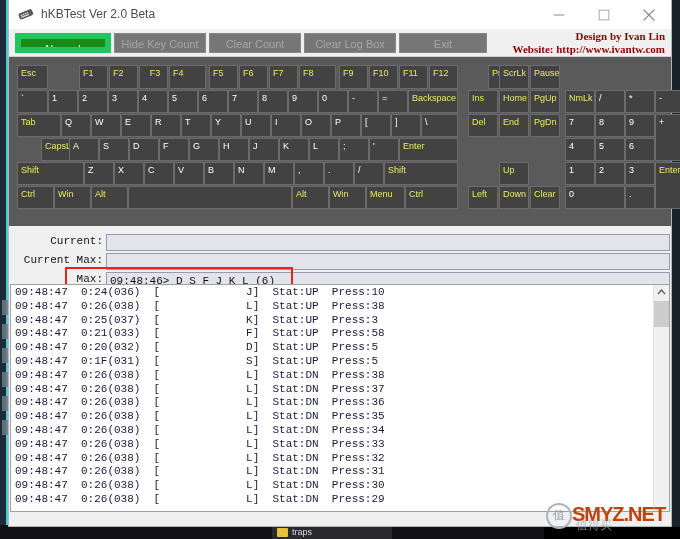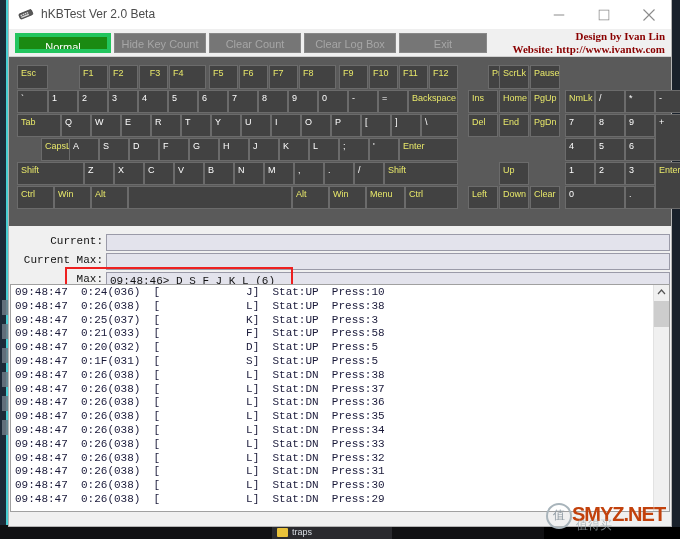--- a/index.html
+++ b/index.html
@@ -39,21 +39,21 @@
   .win-btn{position:absolute;top:0;width:45px;height:29px;cursor:default;}
   .win-btn svg{position:absolute;left:50%;top:50%;transform:translate(-50%,-50%);}
   #btn-minimize{right:90px;} #btn-maximize{right:45px;} #btn-close{right:0;}
 
   
   #toolbar{position:relative;height:26px;background:#f0f0f0;}
   .tool-btn{
     position:absolute;top:3px;height:20px;line-height:20px;text-align:center;
     font-size:11px;box-sizing:border-box;cursor:default;white-space:nowrap;overflow:hidden;
   }
-  .tool-btn.enabled{background:#1a8a12;color:#ffffff;border:4px solid #22c55e;text-align:center;}
+  .tool-btn.enabled{background:#1a8a12;color:#ffffff;border:6px solid #22c55e;text-align:center;}
   .tool-btn.disabled{background:#767676;color:#a6a6a6;border:1px solid #888888;}
   #brand{position:absolute;right:6px;top:0px;text-align:right;
     font-family:"Liberation Serif",serif;font-weight:bold;color:#8a0000;line-height:13px;}
   #brand .l1{font-size:11px;display:block;}
   #brand .l2{font-size:11px;display:block;}
 
   
   #keyboard-panel{position:relative;margin:0;height:169px;background:#5a5a5a;border-top:1px solid #d0d0d0;}
   .key{
     position:absolute;background:#424242;border:1px solid #6b6b6b;box-sizing:border-box;

